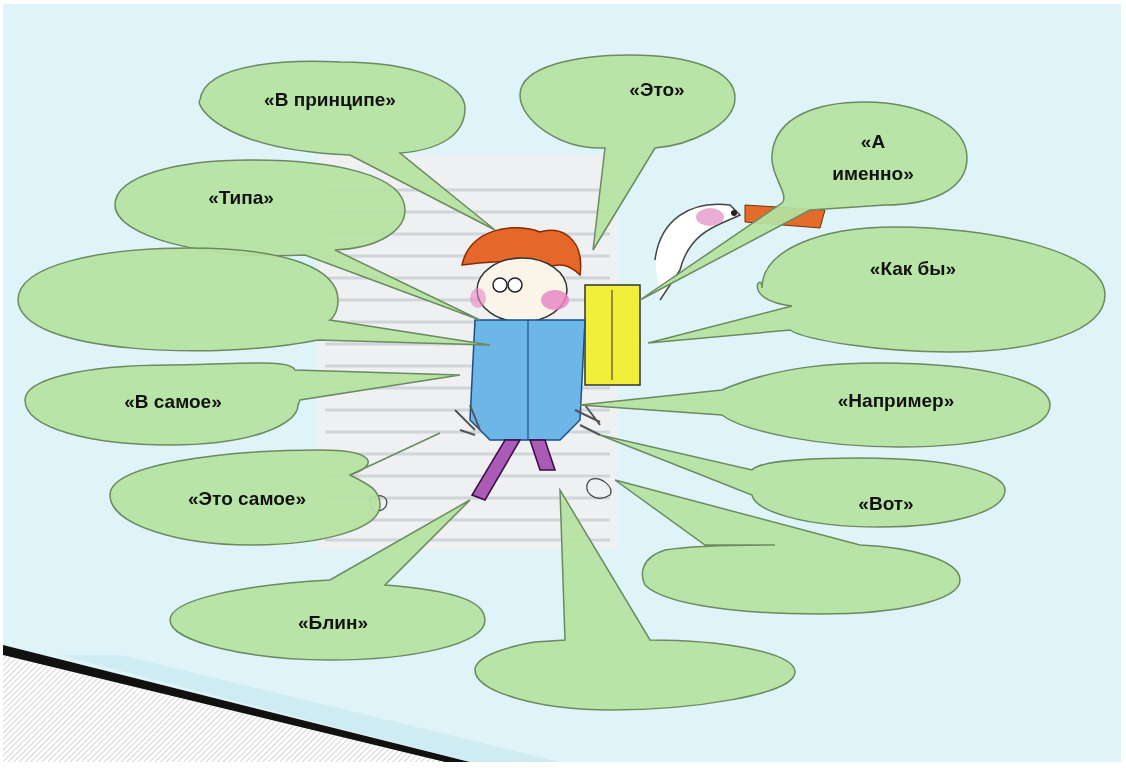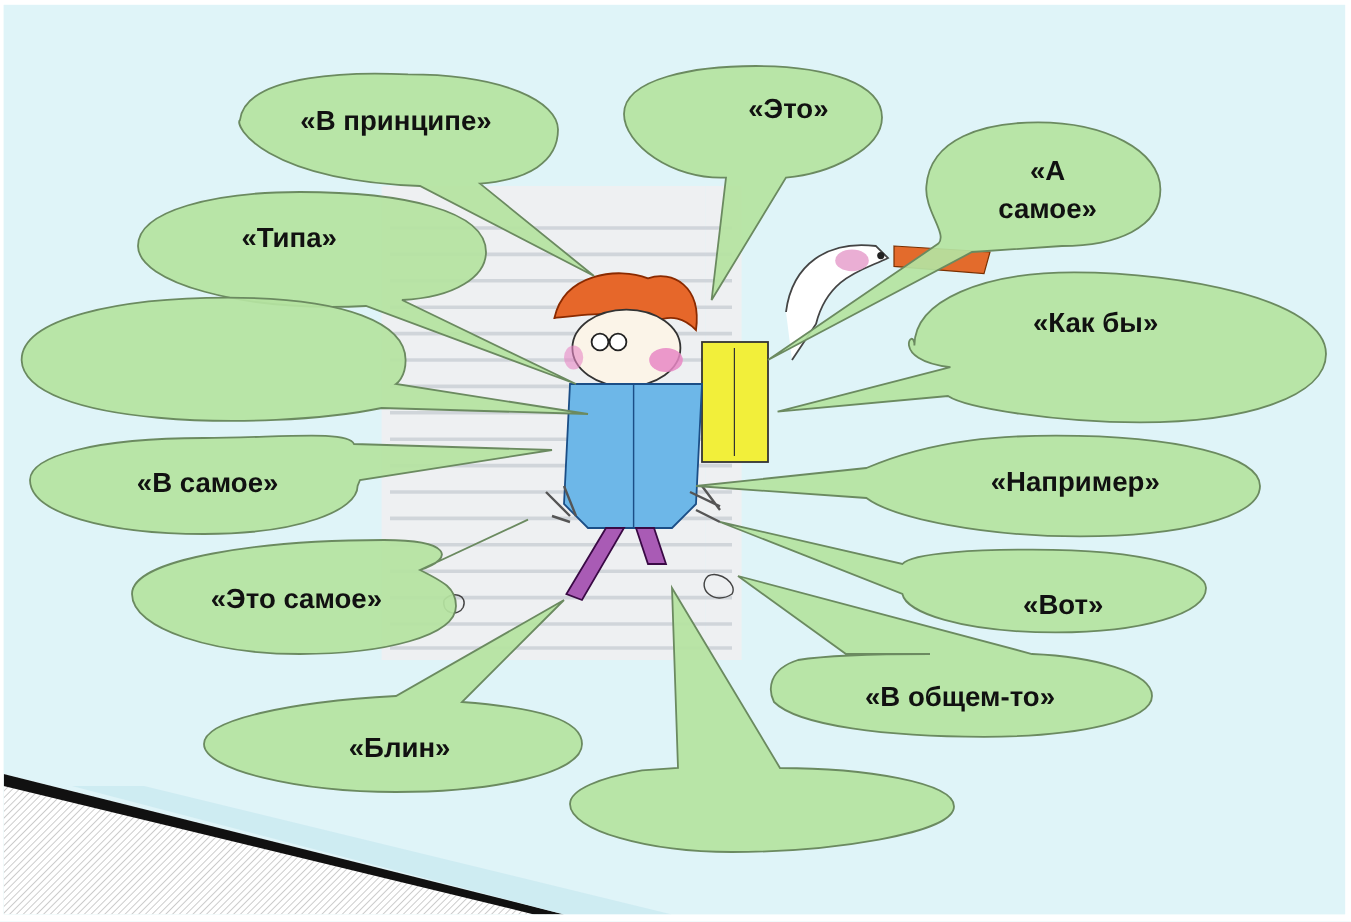--- a/index.html
+++ b/index.html
@@ -1,19 +1,19 @@
 <!DOCTYPE html>
 <html><head>
 <meta charset="utf-8">
 <style>
   html,body{margin:0;padding:0;}
   body{width:1126px;height:768px;position:relative;overflow:hidden;background:#ffffff;font-family:"Liberation Sans",sans-serif;}
   #slide{position:absolute;left:3px;top:4px;width:1118px;height:758px;background:#dff4f8;overflow:hidden;}
   #art{position:absolute;left:0;top:0;}
-  .bubble-text{position:absolute;transform:translate(-50%,-50%);text-align:center;font-weight:bold;font-size:23px;line-height:32px;color:#111;white-space:nowrap;}
+  .bubble-text{position:absolute;transform:translate(-50%,-50%);text-align:center;font-weight:bold;font-size:19px;line-height:32px;color:#111;white-space:nowrap;}
 </style>
 </head>
 <body>
 
 <div id="slide">
   <svg id="art" width="1118" height="758" viewBox="3 4 1118 758" xmlns="http://www.w3.org/2000/svg">
     <defs>
       <pattern id="hatch" width="4" height="4" patternUnits="userSpaceOnUse" patternTransform="rotate(45)">
         <rect width="4" height="4" fill="#ffffff"></rect>
         <line x1="0" y1="0" x2="0" y2="4" stroke="#c8c8c8" stroke-width="1.5"></line>
@@ -94,23 +94,22 @@
       <polygon points="3,645 3,762 470,762" fill="url(#hatch)"></polygon>
       <polygon points="3,645 470,762 445,762 3,655" fill="#111"></polygon>
       <polygon points="60,655 470,762 560,762 120,655" fill="#c3e6ef" opacity="0.6"></polygon>
     </g>
   </svg>
 
   <div class="bubble-text" style="left:327px;top:96px;">«В принципе»</div>
   <div class="bubble-text" style="left:654px;top:86px;">«Это»</div>
   <div class="bubble-text" style="left:870px;top:154px;">
     <div>«А</div>
-    <div>самое»</div>
+    <div>именно»</div>
   </div>
   <div class="bubble-text" style="left:238px;top:194px;">«Типа»</div>
   <div class="bubble-text" style="left:910px;top:265px;">«Как бы»</div>
   <div class="bubble-text" style="left:170px;top:398px;">«В самое»</div>
   <div class="bubble-text" style="left:244px;top:495px;">«Это самое»</div>
   <div class="bubble-text" style="left:893px;top:397px;">«Например»</div>
   <div class="bubble-text" style="left:883px;top:500px;">«Вот»</div>
-  <div class="bubble-text" style="left:797px;top:576px;">«В общем-то»</div>
   <div class="bubble-text" style="left:330px;top:619px;">«Блин»</div>
 </div>
 
 </body></html>

